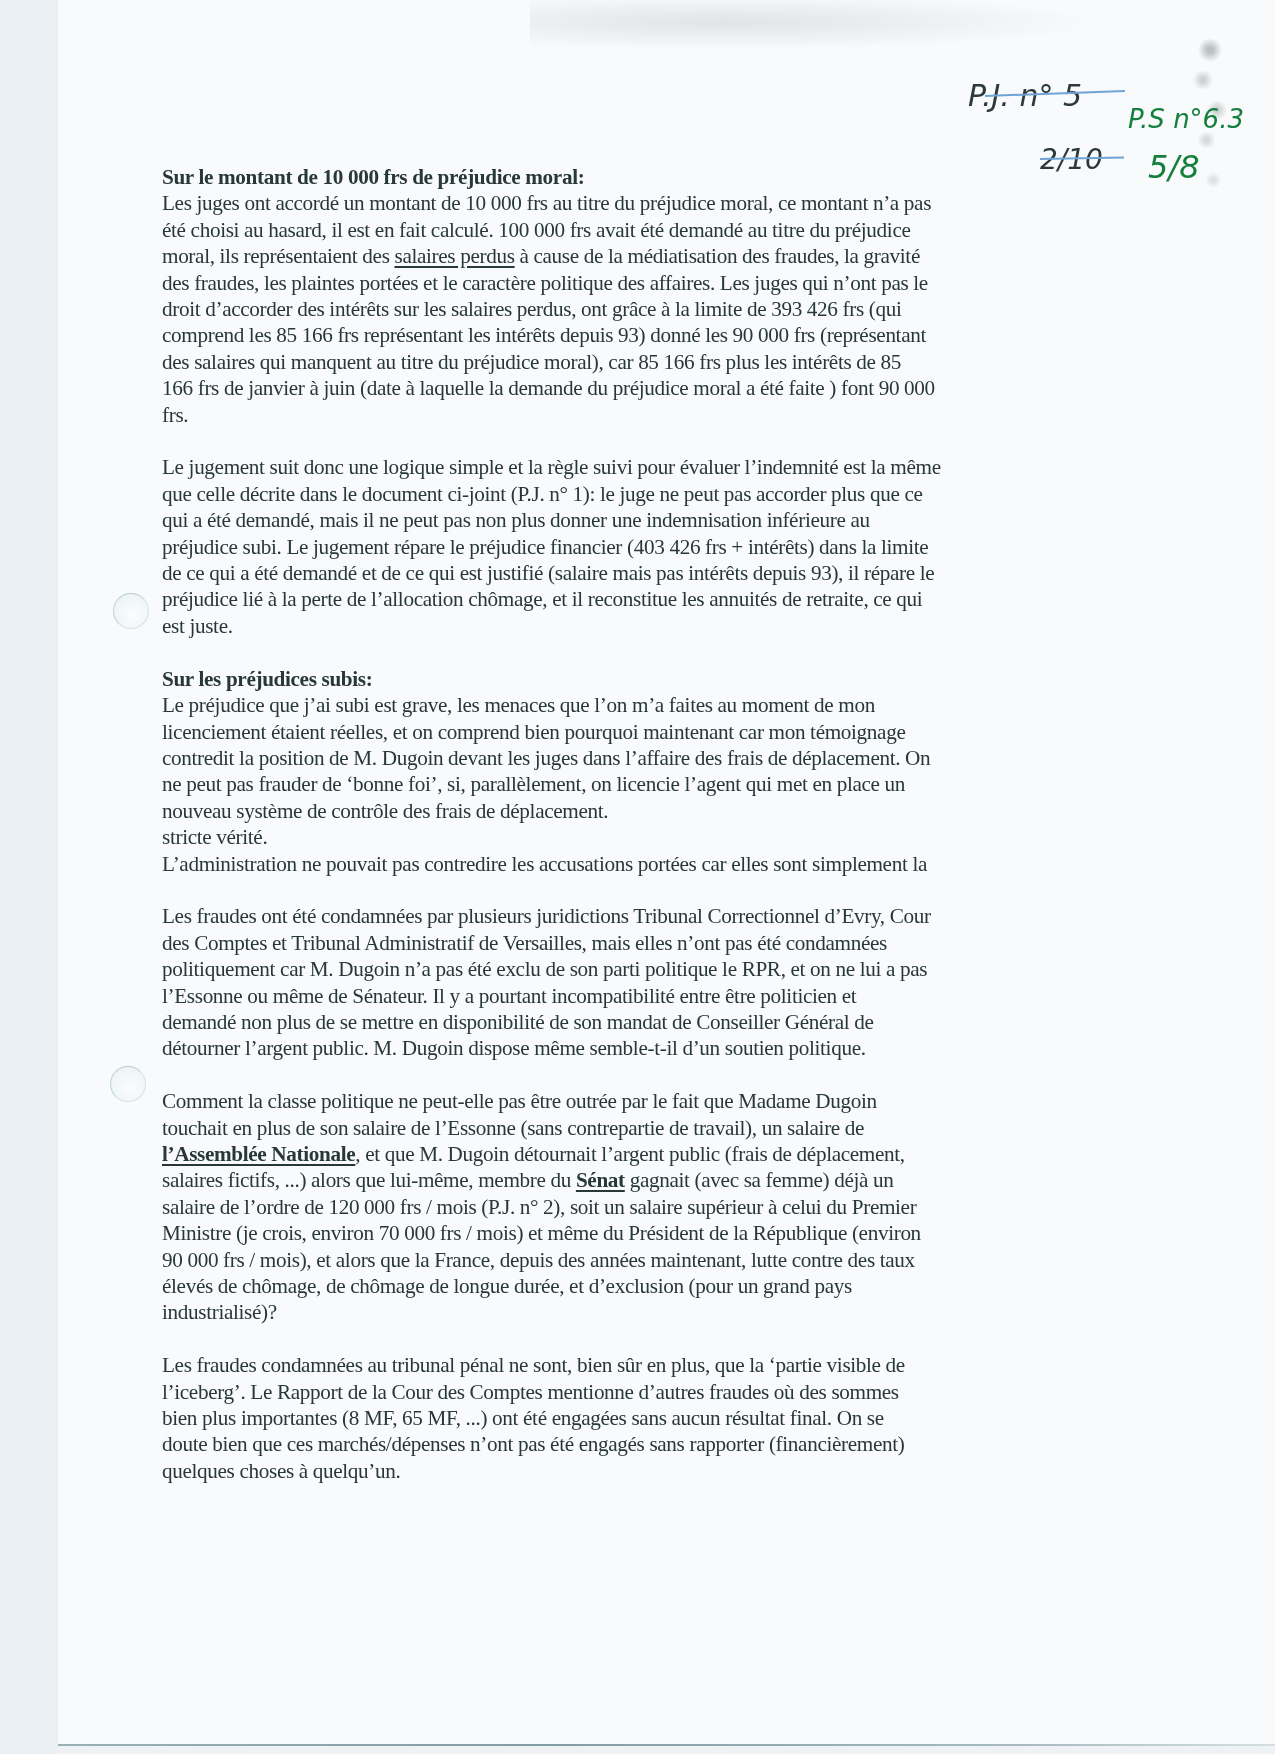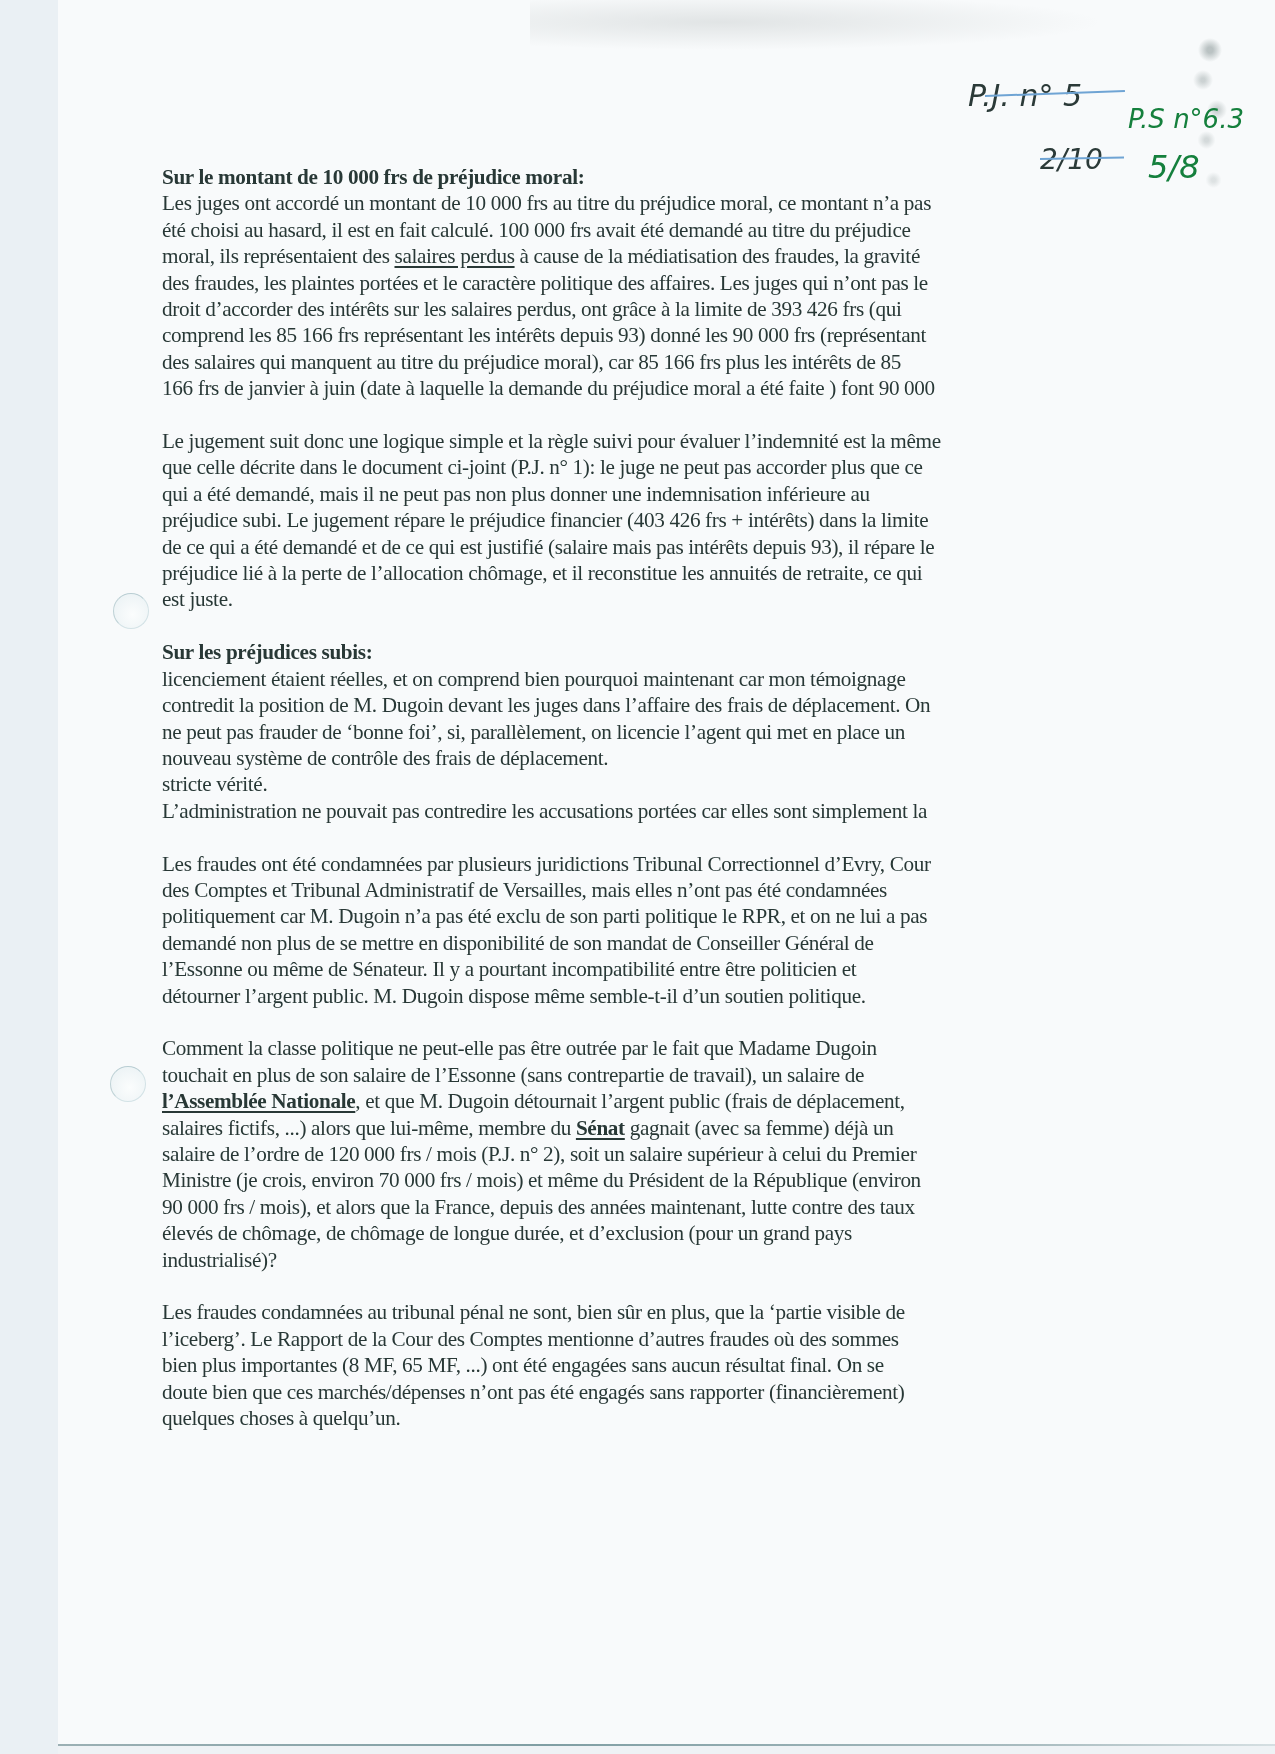--- a/index.html
+++ b/index.html
@@ -132,45 +132,47 @@
     <div class="para">
       <span class="heading">Sur le montant de 10 000 frs de préjudice moral:</span>
       <span class="line">Les juges ont accordé un montant de 10 000 frs au titre du préjudice moral, ce montant n’a pas</span>
       <span class="line">été choisi au hasard, il est en fait calculé.  100 000 frs avait été demandé au titre du préjudice</span>
       <span class="line"><span>moral, ils représentaient des </span><span class="u">salaires perdus</span><span> à cause de la médiatisation des fraudes, la gravité</span></span>
       <span class="line">des fraudes, les plaintes portées et le caractère politique des affaires.  Les juges qui n’ont pas le</span>
       <span class="line">droit d’accorder des intérêts sur les salaires perdus, ont grâce à la limite de 393 426 frs (qui</span>
       <span class="line">comprend les 85 166 frs représentant les intérêts depuis 93) donné les 90 000 frs (représentant</span>
       <span class="line">des salaires qui manquent au titre du préjudice moral), car 85 166 frs plus les intérêts de 85</span>
       <span class="line">166 frs de janvier à juin (date à laquelle la demande du préjudice moral a été faite ) font 90 000</span>
+      <span class="line">frs.</span>
     </div>
     <div class="para">
       <span class="line">Le jugement suit donc une logique simple et la règle suivi pour évaluer l’indemnité est la même</span>
       <span class="line">que celle décrite dans le document ci-joint (P.J. n° 1): le juge ne peut pas accorder plus que ce</span>
       <span class="line">qui a été demandé, mais il ne peut pas non plus donner une indemnisation inférieure au</span>
       <span class="line">préjudice subi.  Le jugement répare le préjudice financier (403 426 frs + intérêts) dans la limite</span>
       <span class="line">de ce qui a été demandé et de ce qui est justifié (salaire mais pas intérêts depuis 93), il répare le</span>
       <span class="line">préjudice lié à la perte de l’allocation chômage, et il reconstitue les annuités de retraite, ce qui</span>
       <span class="line">est juste.</span>
     </div>
     <div class="para">
       <span class="heading">Sur les préjudices subis:</span>
+      <span class="line">Le préjudice que j’ai subi est grave, les menaces que l’on m’a faites au moment de mon</span>
       <span class="line">licenciement étaient réelles, et on comprend bien pourquoi maintenant car mon témoignage</span>
       <span class="line">contredit la position de M. Dugoin devant les juges dans l’affaire des frais de déplacement.  On</span>
       <span class="line">ne peut pas frauder de ‘bonne foi’, si, parallèlement, on licencie l’agent qui met en place un</span>
       <span class="line">nouveau système de contrôle des frais de déplacement.</span>
       <span class="line">stricte vérité.</span>
       <span class="line">L’administration ne pouvait pas contredire les accusations portées car elles sont simplement la</span>
     </div>
     <div class="para">
       <span class="line">Les fraudes ont été condamnées par plusieurs juridictions Tribunal Correctionnel d’Evry, Cour</span>
       <span class="line">des Comptes et Tribunal Administratif de Versailles, mais elles n’ont pas été condamnées</span>
       <span class="line">politiquement car M. Dugoin n’a pas été exclu de son parti politique le RPR, et on ne lui a pas</span>
+      <span class="line">l’Essonne ou même de Sénateur.  Il y a pourtant incompatibilité entre être politicien et</span>
       <span class="line">demandé non plus de se mettre en disponibilité de son mandat de Conseiller Général de</span>
-      <span class="line">l’Essonne ou même de Sénateur.  Il y a pourtant incompatibilité entre être politicien et</span>
       <span class="line">détourner l’argent public.  M. Dugoin dispose même semble-t-il d’un soutien politique.</span>
     </div>
     <div class="para">
       <span class="line">Comment la classe politique ne peut-elle pas être outrée par le fait que Madame Dugoin</span>
       <span class="line">touchait en plus de son salaire de l’Essonne (sans contrepartie de travail), un salaire de</span>
       <span class="line"><span></span><span class="u b">l’Assemblée Nationale</span><span>, et que M. Dugoin détournait l’argent public (frais de déplacement,</span></span>
       <span class="line"><span>salaires fictifs, ...) alors que lui-même, membre du </span><span class="u b">Sénat</span><span> gagnait (avec sa femme) déjà un</span></span>
       <span class="line">salaire de l’ordre de 120 000 frs / mois (P.J. n° 2), soit un salaire supérieur à celui du Premier</span>
       <span class="line">Ministre (je crois, environ 70 000 frs / mois) et même du Président de la République (environ</span>
       <span class="line">90 000 frs / mois), et alors que la France, depuis des années maintenant, lutte contre des taux</span>

